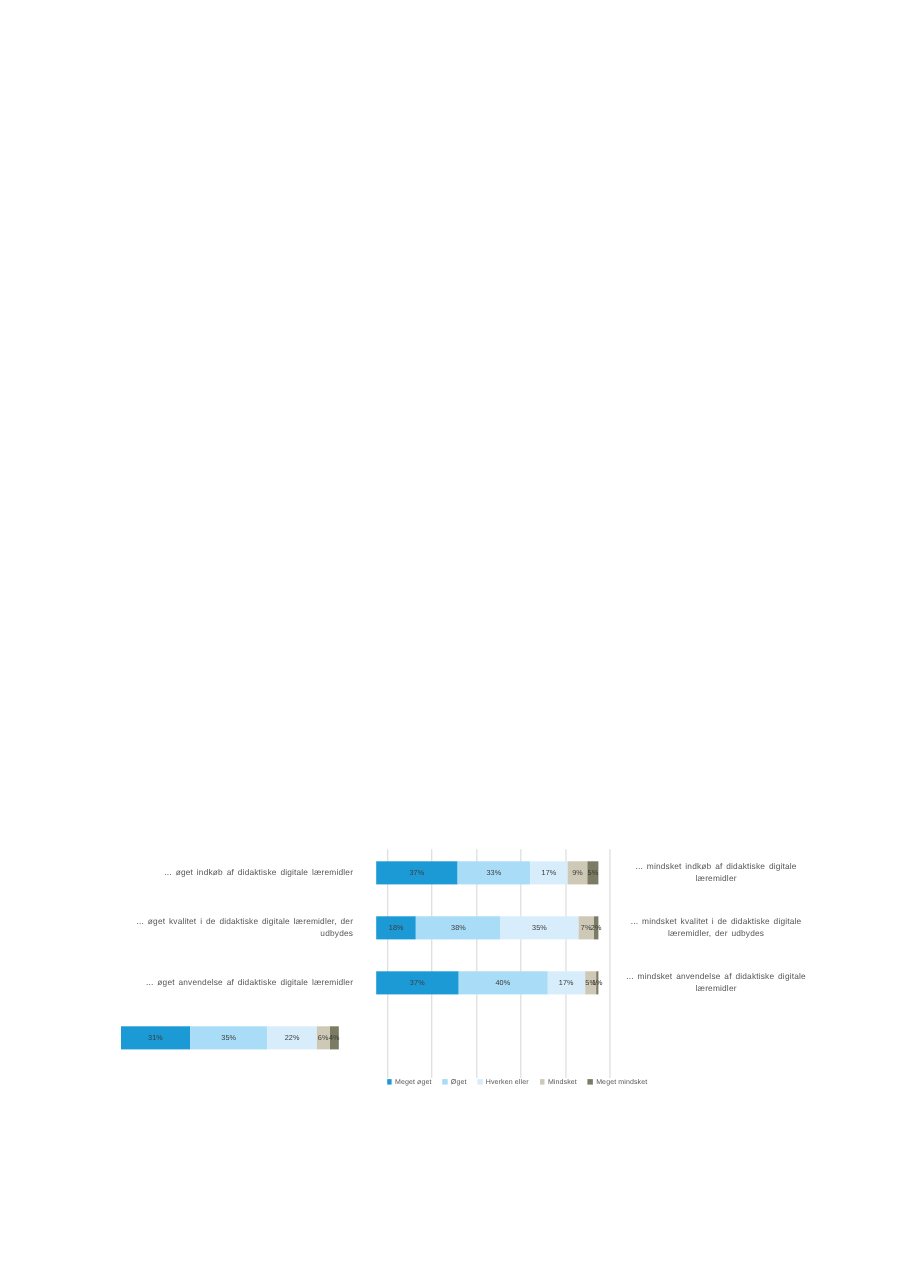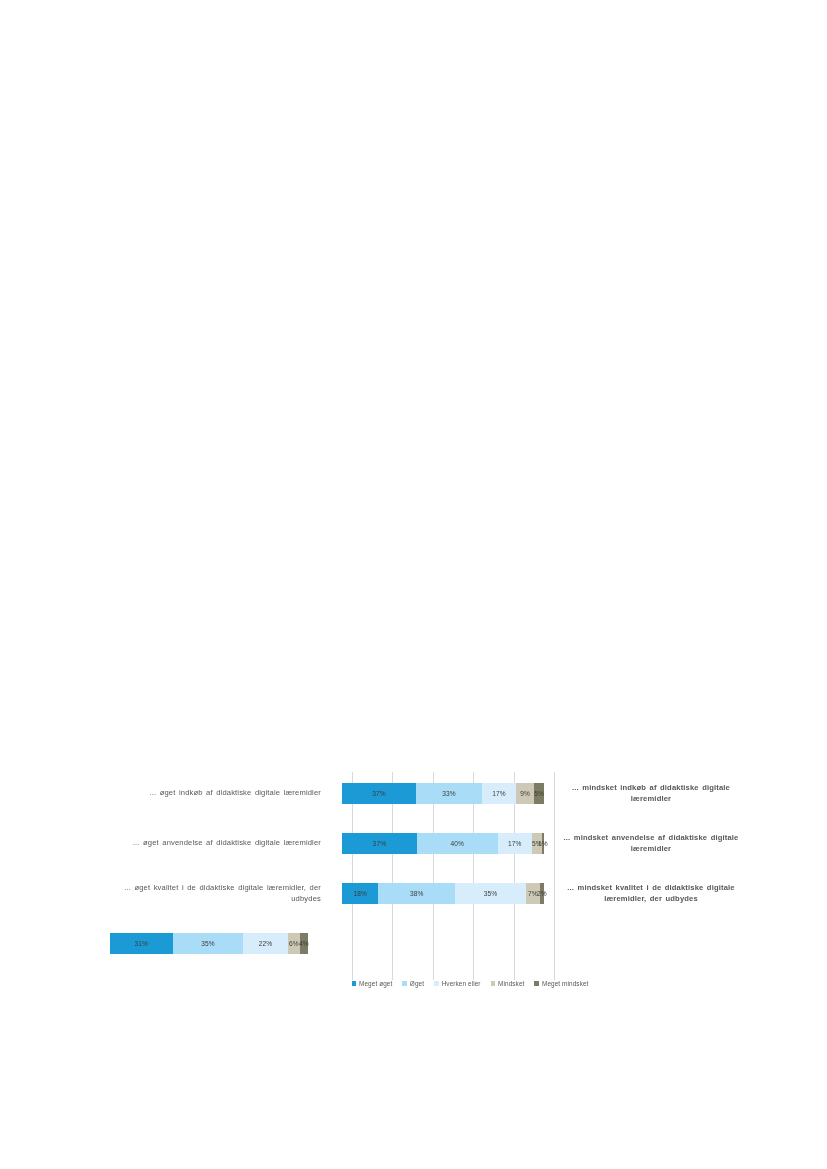--- a/index.html
+++ b/index.html
@@ -82,21 +82,20 @@
     flex: 0 0 200px;
     width: 200px;
     text-align: center;
     padding-left: 14px;
     box-sizing: border-box;
     font-size: 7.6px;
     line-height: 11.5px;
     letter-spacing: 0.15px;
     color: #58585a;
     word-spacing: 1.2px;
-    font-weight: bold;
   }
 
   
   .bar {
     position: absolute;
     left: 0;
     top: 15px;
     height: 21px;
     width: 202px;
     display: flex;
@@ -211,20 +210,43 @@
                   <span class="v">9%</span>
                 </div>
                 <div class="seg s4" title="Meget mindsket: 5%" style="width: 10.1px;">
                   <span class="v">5%</span>
                 </div>
               </div>
             </div>
             <div class="label-right">... mindsket indkøb af didaktiske digitale læremidler</div>
           </div>
           <div class="row">
+            <div class="label-left">... øget kvalitet i de didaktiske digitale læremidler, der udbydes</div>
+            <div class="bar-area">
+              <div class="bar">
+                <div class="seg s0" title="Meget øget: 18%" style="width: 36.36px;">
+                  <span class="v">18%</span>
+                </div>
+                <div class="seg s1" title="Øget: 38%" style="width: 76.76px;">
+                  <span class="v">38%</span>
+                </div>
+                <div class="seg s2" title="Hverken eller: 35%" style="width: 70.7px;">
+                  <span class="v">35%</span>
+                </div>
+                <div class="seg s3" title="Mindsket: 7%" style="width: 14.14px;">
+                  <span class="v">7%</span>
+                </div>
+                <div class="seg s4" title="Meget mindsket: 2%" style="width: 4.04px;">
+                  <span class="v">2%</span>
+                </div>
+              </div>
+            </div>
+            <div class="label-right">... mindsket kvalitet i de didaktiske digitale læremidler, der udbydes</div>
+          </div>
+          <div class="row">
             <div class="label-left">... øget anvendelse af didaktiske digitale læremidler</div>
             <div class="bar-area">
               <div class="bar">
                 <div class="seg s0" title="Meget øget: 37%" style="width: 74.74px;">
                   <span class="v">37%</span>
                 </div>
                 <div class="seg s1" title="Øget: 40%" style="width: 80.8px;">
                   <span class="v">40%</span>
                 </div>
                 <div class="seg s2" title="Hverken eller: 17%" style="width: 34.34px;">
@@ -234,43 +256,20 @@
                   <span class="v">5%</span>
                 </div>
                 <div class="seg s4" title="Meget mindsket: 1%" style="width: 2.02px;">
                   <span class="v">1%</span>
                 </div>
               </div>
             </div>
             <div class="label-right">... mindsket anvendelse af didaktiske digitale læremidler</div>
           </div>
           <div class="row">
-            <div class="label-left">... øget kvalitet i de didaktiske digitale læremidler, der udbydes</div>
-            <div class="bar-area">
-              <div class="bar">
-                <div class="seg s0" title="Meget øget: 18%" style="width: 36.36px;">
-                  <span class="v">18%</span>
-                </div>
-                <div class="seg s1" title="Øget: 38%" style="width: 76.76px;">
-                  <span class="v">38%</span>
-                </div>
-                <div class="seg s2" title="Hverken eller: 35%" style="width: 70.7px;">
-                  <span class="v">35%</span>
-                </div>
-                <div class="seg s3" title="Mindsket: 7%" style="width: 14.14px;">
-                  <span class="v">7%</span>
-                </div>
-                <div class="seg s4" title="Meget mindsket: 2%" style="width: 4.04px;">
-                  <span class="v">2%</span>
-                </div>
-              </div>
-            </div>
-            <div class="label-right">... mindsket kvalitet i de didaktiske digitale læremidler, der udbydes</div>
-          </div>
-          <div class="row">
             <div class="bar-area">
               <div class="bar">
                 <div class="seg s0" title="Meget øget: 31%" style="width: 62.62px;">
                   <span class="v">31%</span>
                 </div>
                 <div class="seg s1" title="Øget: 35%" style="width: 70.7px;">
                   <span class="v">35%</span>
                 </div>
                 <div class="seg s2" title="Hverken eller: 22%" style="width: 44.44px;">
                   <span class="v">22%</span>

